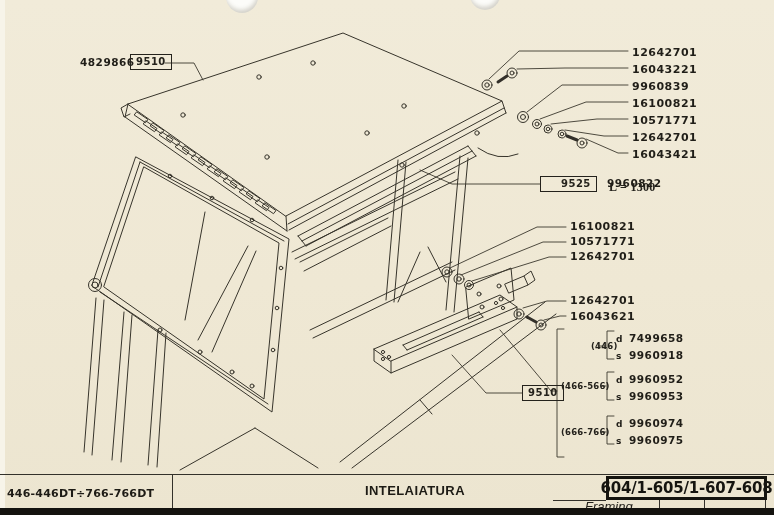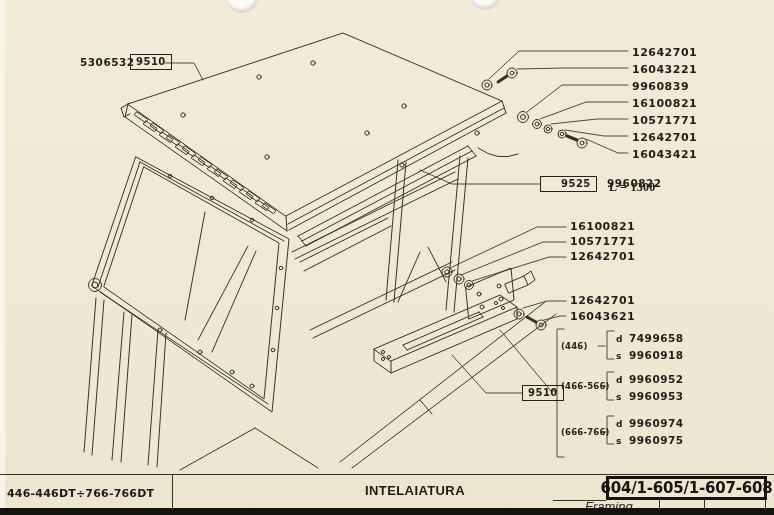--- a/index.html
+++ b/index.html
@@ -205,21 +205,21 @@
     </g>
 
     <g>
       <path class="ld" d="M564,329 L557,329 L557,457 L564,457 M557,391 L551,391"></path>
       <path class="ld" d="M614,331 L607,331 L607,359 L614,359 M598,346 L605,346"></path>
       <path class="ld" d="M614,372 L607,372 L607,400 L614,400 M602,386 L606,386"></path>
       <path class="ld" d="M614,416 L607,416 L607,444 L614,444 M602,432 L606,432"></path>
     </g>
   </svg>
 
-  <div class="pn" style="left:80px;top:56px;">5306532</div>
+  <div class="pn" style="left:80px;top:56px;">4829866</div>
   <div class="box" style="left:130px;top:54px;">9510</div>
 
   <div class="plist plist-top">
     <div>12642701</div>
     <div>16043221</div>
     <div>9960839</div>
     <div>16100821</div>
     <div>10571771</div>
     <div>12642701</div>
     <div>16043421</div>
@@ -236,21 +236,21 @@
   </div>
 
   <div class="plist plist-low">
     <div>12642701</div>
     <div>16043621</div>
   </div>
 
   <div class="box" style="left:522px;top:385px;">9510</div>
 
   <div>
-    <div class="range" style="left:561px;top:341px;">(446)</div>
+    <div class="range" style="left:591px;top:341px;">(446)</div>
     <div class="vrows" style="left:616px;top:330px;">
       <div class="vrow"><span class="ds">d</span><span>7499658</span></div>
       <div class="vrow"><span class="ds">s</span><span>9960918</span></div>
     </div>
     <div class="range" style="left:561px;top:381px;">(466-566)</div>
     <div class="vrows" style="left:616px;top:371px;">
       <div class="vrow"><span class="ds">d</span><span>9960952</span></div>
       <div class="vrow"><span class="ds">s</span><span>9960953</span></div>
     </div>
     <div class="range" style="left:561px;top:427px;">(666-766)</div>

